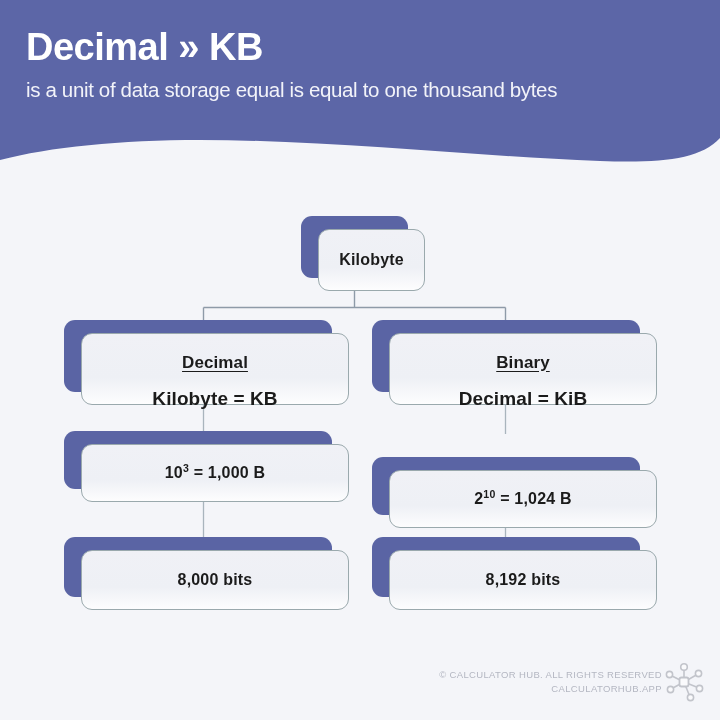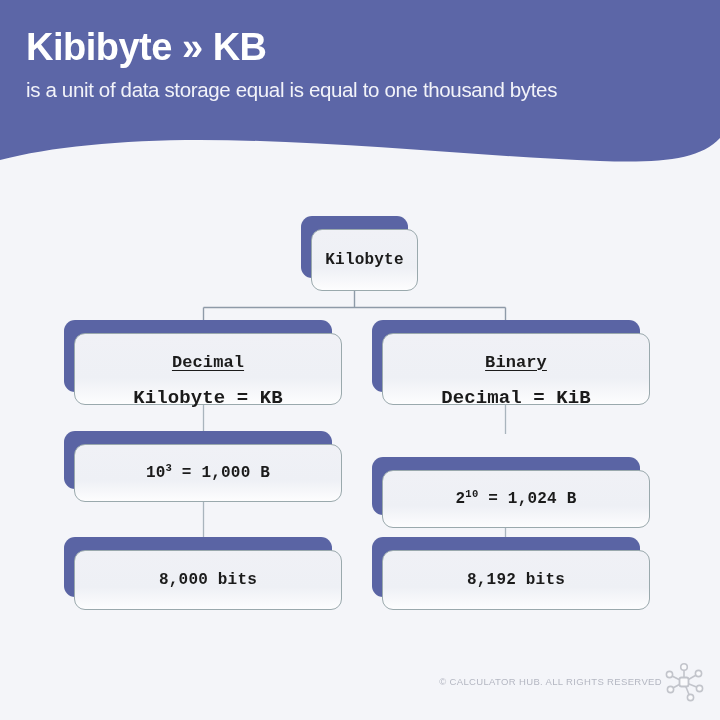--- a/index.html
+++ b/index.html
@@ -77,34 +77,33 @@
     left: 0;
     top: 0;
     width: 100%;
     height: 100%;
     background: #5a64a4;
     border-radius: 11px;
   }
 
   .node-card {
     position: absolute;
-    left: 10px;
+    left: 17px;
     top: 13px;
     width: 100%;
     height: 100%;
     background: linear-gradient(180deg, #f0f1f6 0%, #eef0f5 62%, #fdfdfe 100%);
     border: 1px solid #9aa9ad;
     border-radius: 11px;
     display: flex;
     flex-direction: column;
     align-items: center;
     justify-content: center;
     text-align: center;
     color: #1b1b1b;
-    font-family: Liberation Mono, monospace;
   }
 
   .node-title {
     font-size: 17px;
     font-weight: bold;
     text-decoration: underline;
     text-underline-offset: 3px;
     letter-spacing: 0.1px;
     margin-top: 24px;
   }
@@ -164,21 +163,21 @@
 <div id="header-band">
   <svg width="720" height="185" viewBox="0 0 720 185" xmlns="http://www.w3.org/2000/svg">
     <path d="M 0 0 L 720 0 L 720 138
              C 700 160, 660 163, 600 161
              C 470 156, 330 140, 200 140
              C 120 140, 50 147, 0 160 Z" fill="#5c66a7"></path>
   </svg>
 </div>
 
 <div id="header-text">
-  <div id="page-title">Kibibyte » KB</div>
+  <div id="page-title">Decimal » KB</div>
   <div id="page-subtitle">is a unit of data storage equal is equal to one thousand bytes</div>
 </div>
 
 <div id="diagram">
 
   <svg id="connectors" viewBox="0 0 720 720" xmlns="http://www.w3.org/2000/svg">
     <g stroke="#8e9aa8" stroke-width="1.4" fill="none">
 
       <path d="M 354.5 291 L 354.5 307.5"></path>
 
@@ -246,20 +245,21 @@
     <div class="node-card">
       <span class="node-single">8,192 bits</span>
     </div>
   </div>
 
 </div>
 
 <div id="footer">
   <div id="footer-lines">
     <div>© CALCULATOR HUB. ALL RIGHTS RESERVED</div>
+    <div>CALCULATORHUB.APP</div>
   </div>
   <svg id="footer-logo" width="44" height="44" viewBox="0 0 44 44" xmlns="http://www.w3.org/2000/svg">
     <g stroke="#9a9da6" stroke-width="1.6" fill="none">
       <line x1="22" y1="22" x2="22" y2="8"></line>
       <line x1="22" y1="22" x2="36" y2="14"></line>
       <line x1="22" y1="22" x2="37" y2="28"></line>
       <line x1="22" y1="22" x2="28" y2="37"></line>
       <line x1="22" y1="22" x2="9" y2="29"></line>
       <line x1="22" y1="22" x2="8" y2="15"></line>
     </g>

